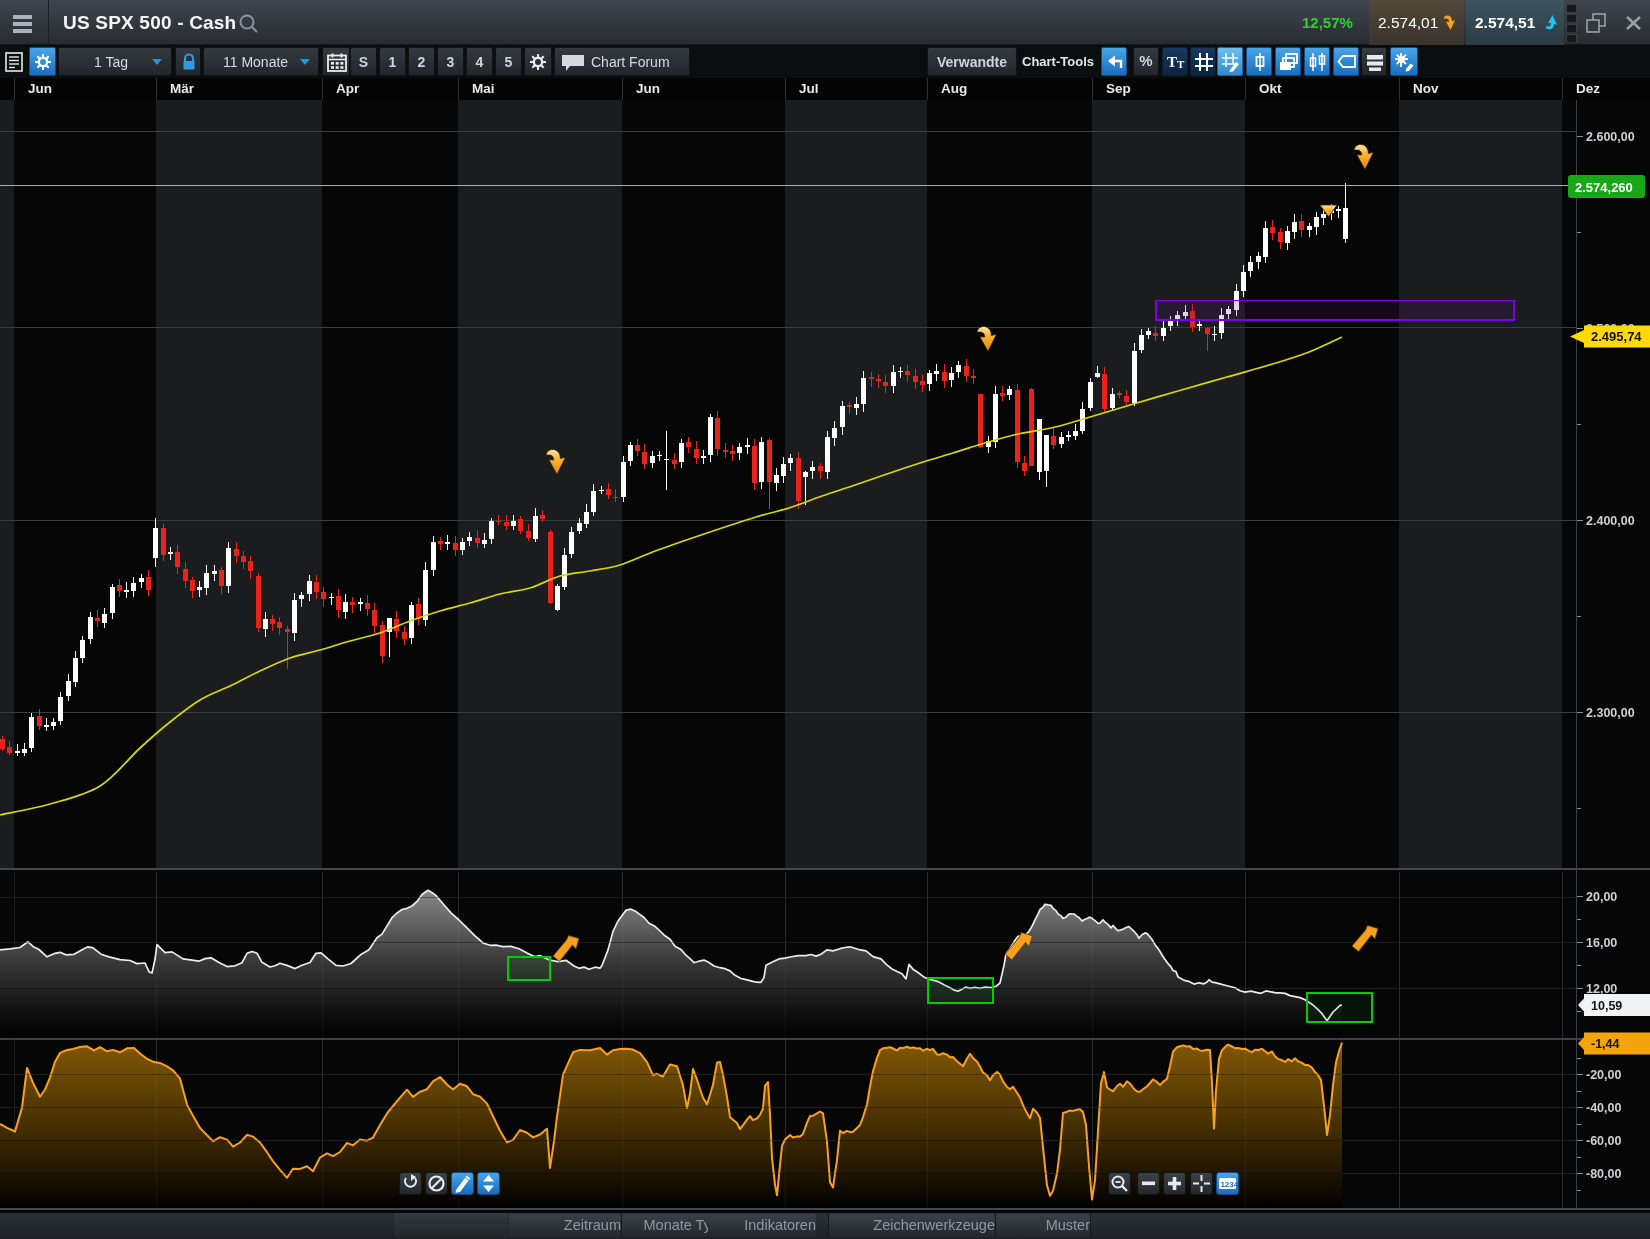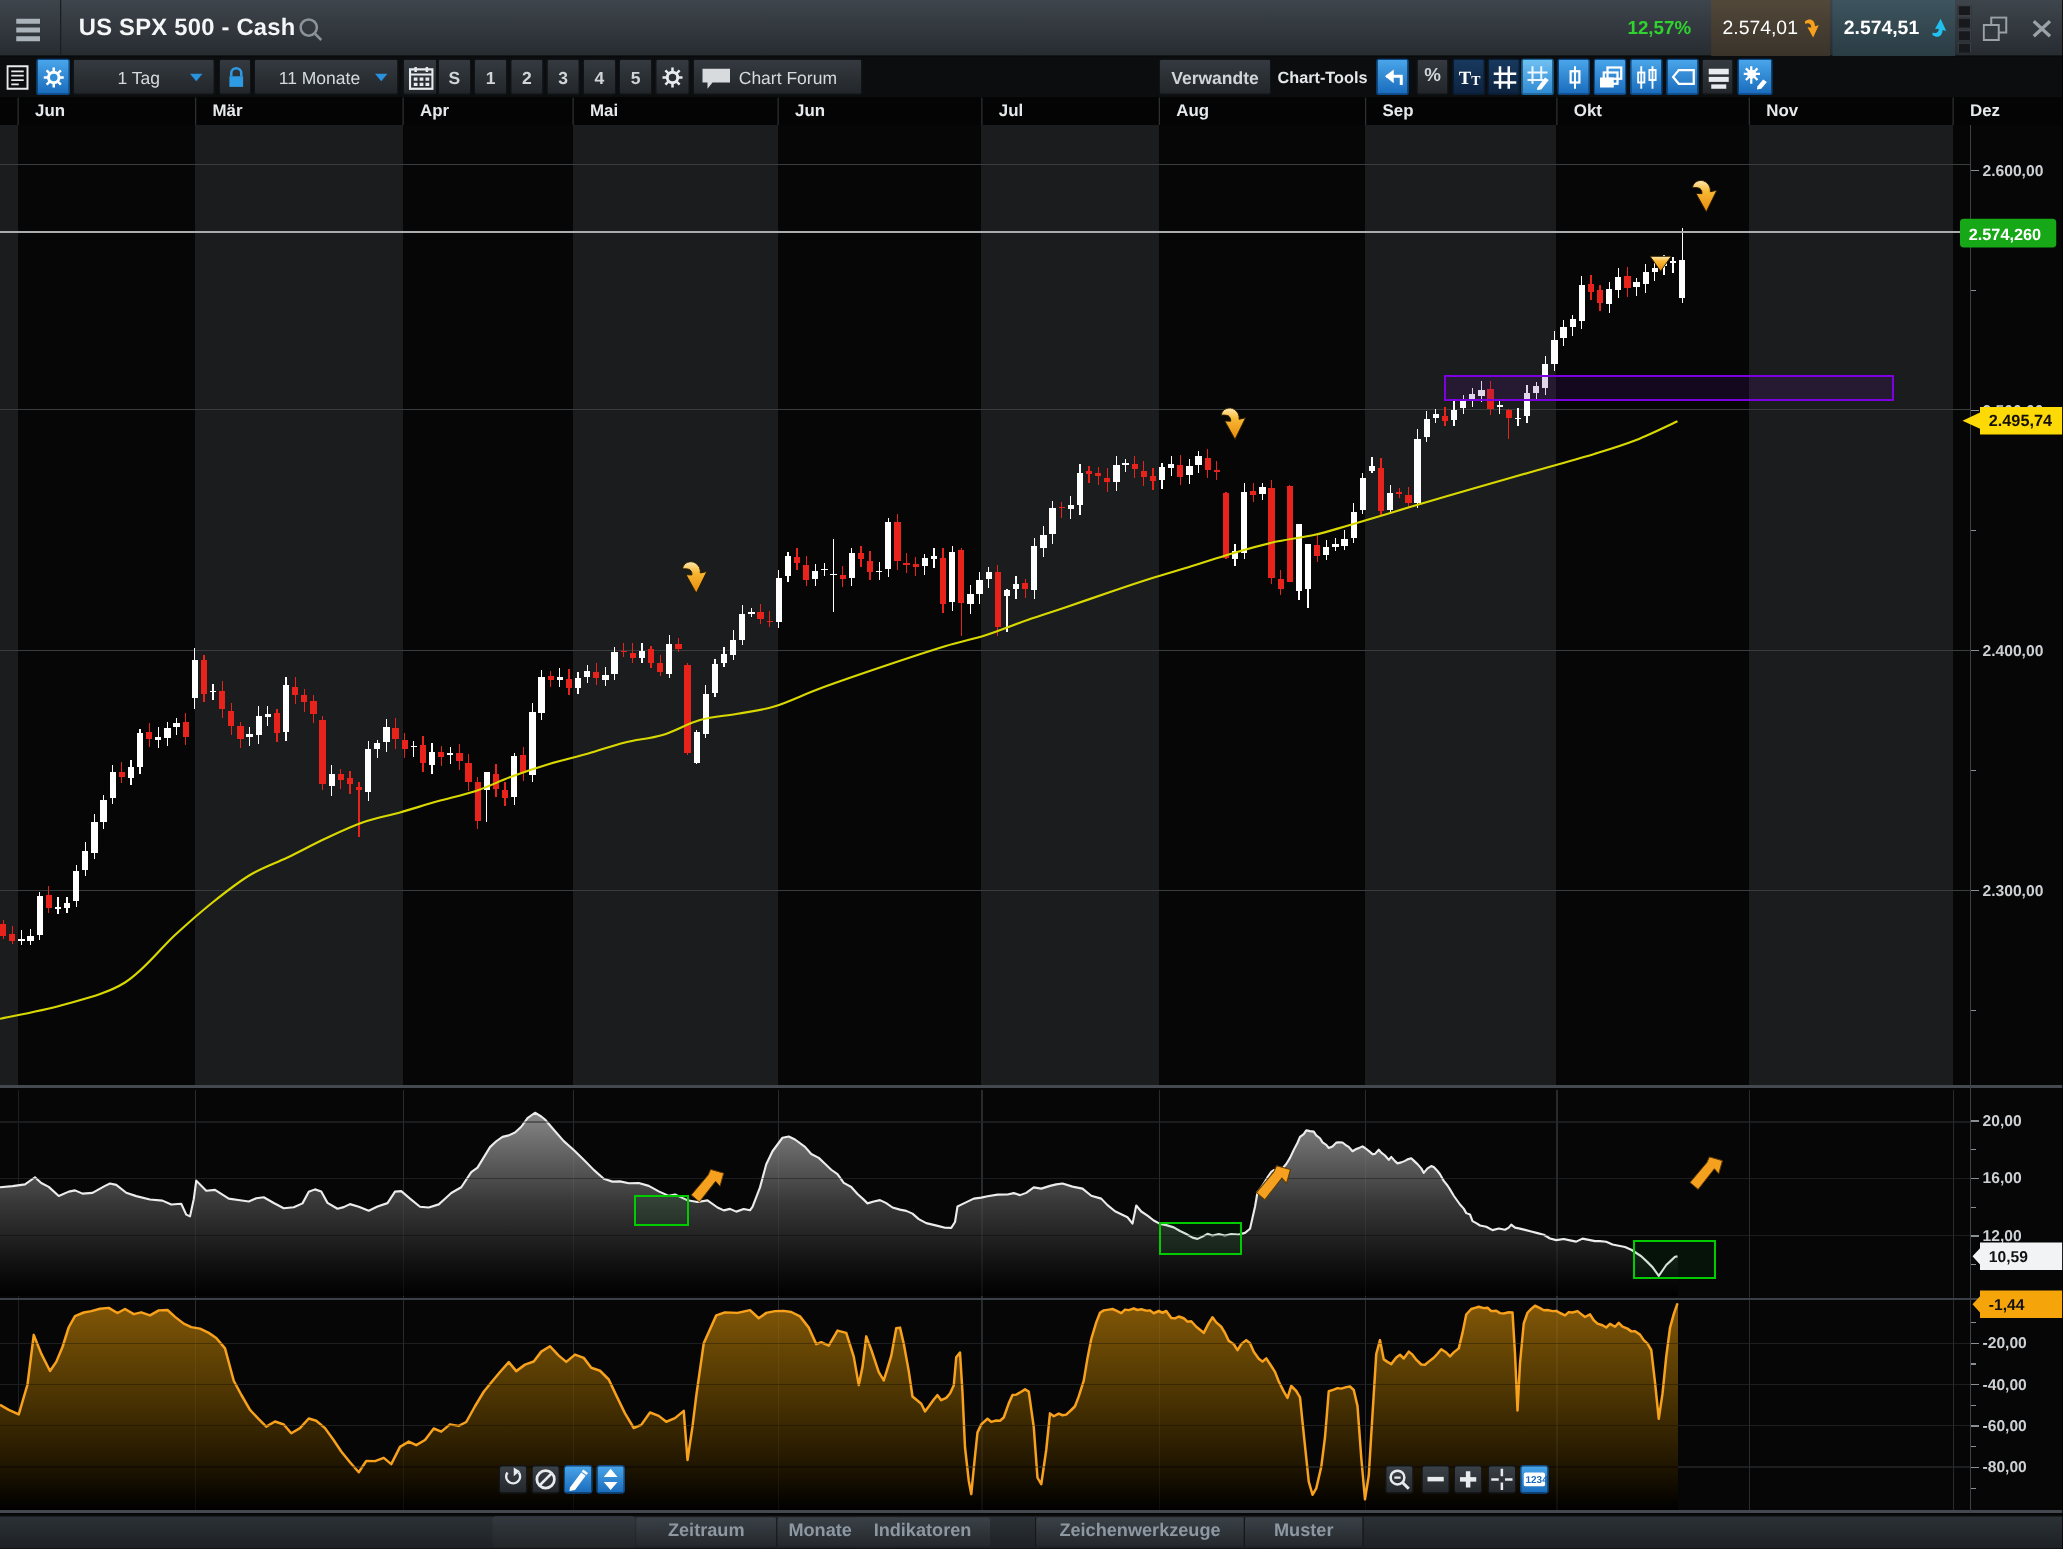--- a/index.html
+++ b/index.html
@@ -17,21 +17,21 @@
 .blue{background:linear-gradient(#49a5e9,#1a6cbc)!important;border:1px solid #0d4a86!important}
 .bluesel{background:linear-gradient(#6fc0f2,#2f8ad2)!important;border:1px solid #1a679e!important}
 .navy{background:linear-gradient(#17395e,#0d2340)!important;border:1px solid #0a1d33!important}
 .ddtext{color:#d6dbdf;font-size:14px;position:absolute;top:6px}
 .tri{position:absolute;width:0;height:0;border-left:5.5px solid transparent;border-right:5.5px solid transparent;border-top:6.5px solid #2992dc;top:11px}
 .btxt{color:#d0d5d9;font-size:14px;font-weight:bold;text-align:center;width:100%;position:absolute;top:6px}
 .months{position:absolute;left:0;top:78px;width:1650px;height:22px;background:#040404}
 .mlab{position:absolute;top:3px;color:#e6e9eb;font-size:13.5px;font-weight:bold}
 .mtick{position:absolute;top:0;width:1px;height:22px;background:#2c3033}
 .botbar{position:absolute;left:0;top:1212px;width:1650px;height:27px;background:linear-gradient(#2b3136,#1d2125);border-top:1px solid #0a0c0d}
-.bbtn{position:absolute;top:1214px;height:23px;background:linear-gradient(#3a4147,#24282c);border-radius:2px;color:#8d98a2;font-size:14.5px;font-weight:bold;text-align:center}
+.bbtn{position:absolute;top:1214px;height:23px;background:linear-gradient(#3a4147,#24282c);border-radius:2px;color:#8d98a2;font-size:14.5px;font-weight:normal;text-align:right}
 .bsep{position:absolute;top:1214px;width:1px;height:23px;background:#15181b}
 .icbtn{position:absolute;top:1172px;width:23px;height:23px;border-radius:3px;background:linear-gradient(#3a4147,#24282c);border:1px solid #121518}
 .icblue{background:linear-gradient(#49a5e9,#1a6cbc);border:1px solid #0d4a86}
 svg{display:block}
 </style></head><body>
 <div class="topbar">
  <div class="burger">
       <div></div>
       <div></div>
       <div></div>
@@ -798,21 +798,21 @@
 <div class="icbtn icblue" style="left:477px">
     <svg width="21" height="21" style="position:absolute;left:0px;top:0px">
       <path d="M10.5,2 L16,8.5 L5,8.5 Z" fill="#fff"></path>
       <path d="M10.5,19 L16,12.5 L5,12.5 Z" fill="#fff"></path>
     </svg>
   </div>
 <div class="bbtn" style="left:509px;width:112px;line-height:23px">Zeitraum</div>
 <div class="bsep" style="left:621px"></div>
 <div class="bbtn" style="left:622px;width:97px;line-height:23px">Monate Typ</div>
 <div class="bsep" style="left:719px"></div>
-<div class="bbtn" style="left:684px;width:108px;line-height:23px">Indikatoren</div>
+<div class="bbtn" style="left:708px;width:108px;line-height:23px">Indikatoren</div>
 <div class="bsep" style="left:828px"></div>
 <div class="bbtn" style="left:829px;width:166px;line-height:23px">Zeichenwerkzeuge</div>
 <div class="bsep" style="left:995px"></div>
 <div class="bbtn" style="left:996px;width:94px;line-height:23px">Muster</div>
 <div class="bsep" style="left:1090px"></div>
 <div class="icbtn " style="left:1108px">
     <svg width="21" height="21" style="position:absolute;left:0px;top:0px">
       <circle cx="9" cy="9" r="5.5" fill="none" stroke="#e8ebee" stroke-width="2"></circle>
       <line x1="13" y1="13" x2="18" y2="18" stroke="#e8ebee" stroke-width="2.4"></line>
       <line x1="6.5" y1="9" x2="11.5" y2="9" stroke="#e8ebee" stroke-width="1.8"></line>

